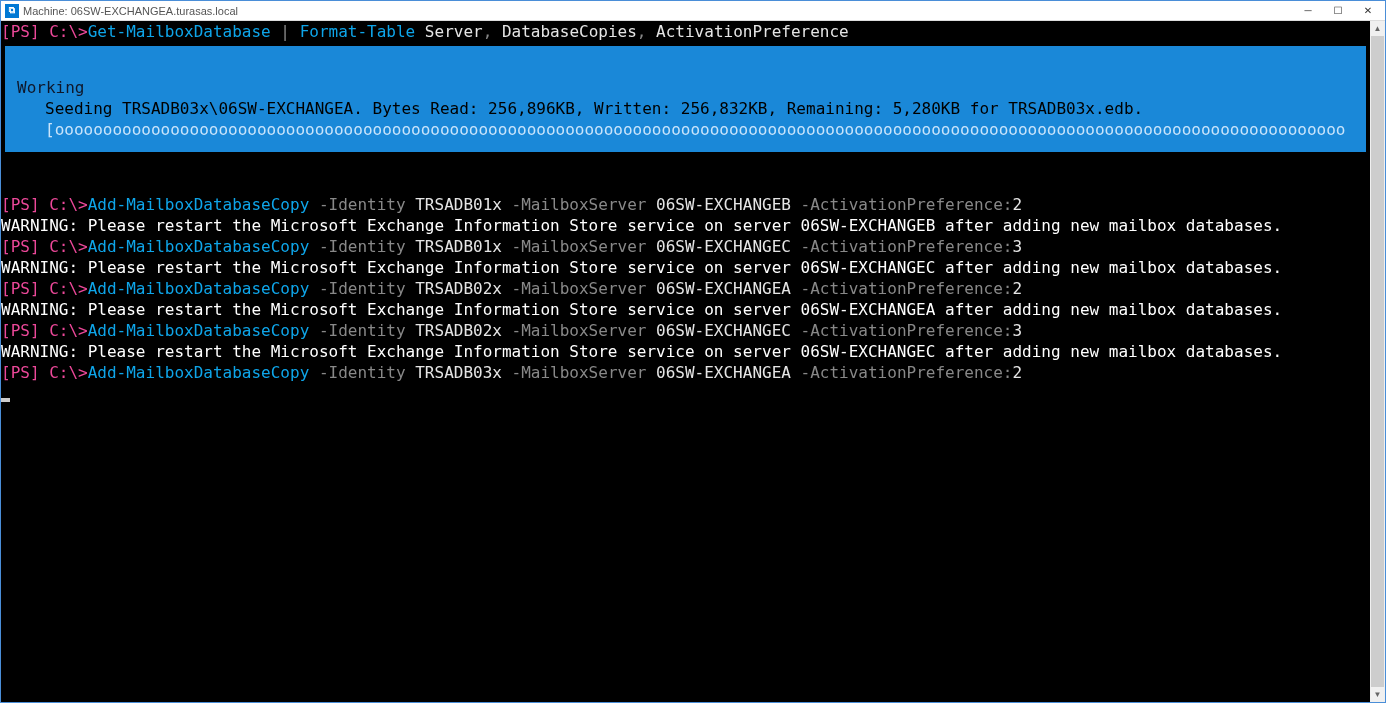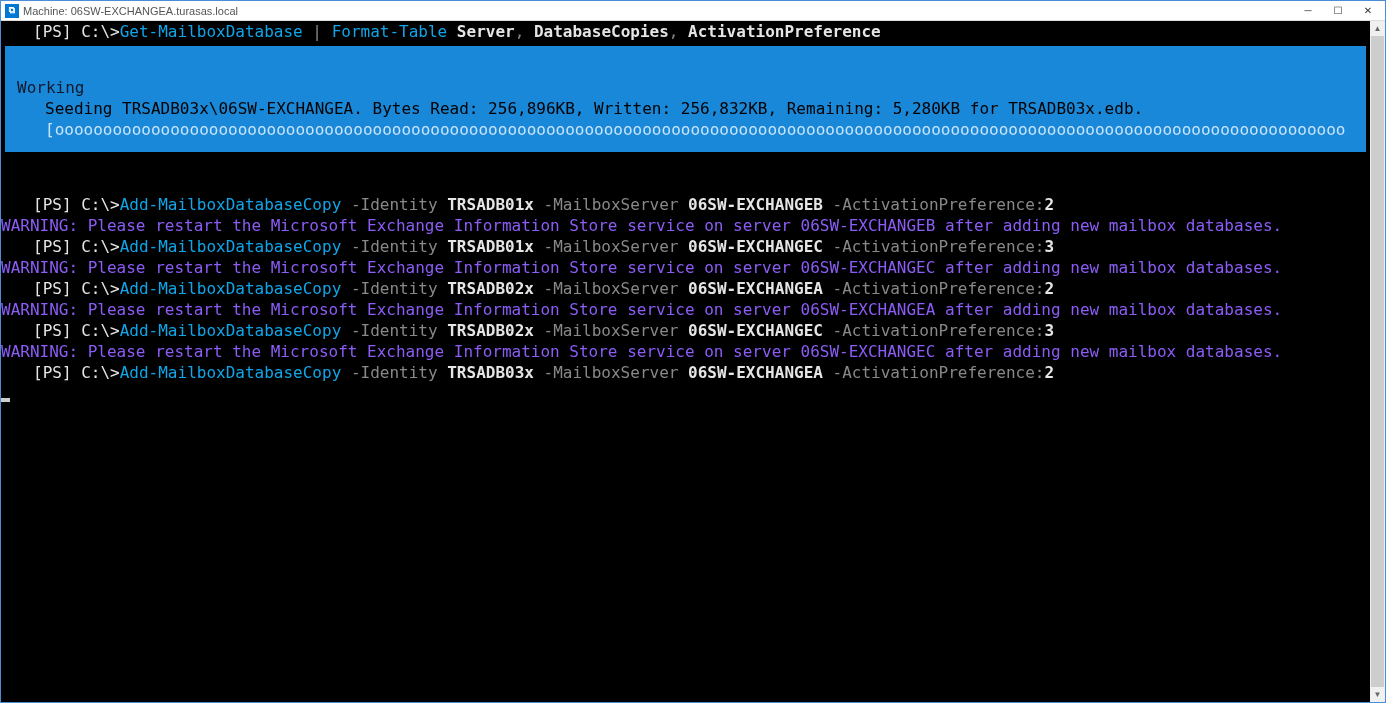--- a/index.html
+++ b/index.html
@@ -84,41 +84,41 @@
   .scroll-track { position: absolute; top: 15px; bottom: 15px; left: 0; right: 0; background: #f0f0f0; }
   .scroll-thumb {
     position: absolute;
     left: 1px;
     right: 1px;
     top: 0;
     height: 100%;
     background: #cdcdcd;
   }
 
-  .prompt-ps { color: #e5e5e5; padding-left: 32px; }
+  .prompt-ps { color: #ec4899; }
   .cmd-yellow { color: #0ea5e9; }
   .cmd-gray { color: #888; }
-  .cmd-white { color: #e5e5e5; font-weight: bold; }
+  .cmd-white { color: #e5e5e5; }
   .pipe { color: #888; }
 
   .progress-block {
     background: #1a88d8;
     color: #fff;
     padding: 10px 12px 12px 12px;
     margin: 4px 4px 0 4px;
     font-family: Consolas, monospace;
     font-size: 16px;
     line-height: 21px;
     white-space: pre;
   }
   .progress-title { color: #0f172a; }
   .progress-status { color: #000000; padding-left: 28px;}
   .progress-bar-line { color: #c9e4fb; padding-left: 28px;}
 
-  .warn { color: #8b5cf6; }
+  .warn { color: #ffffff; }
 
   .cursor-block {
     display: inline-block;
     width: 9px;
     height: 4px;
     background: #ccc;
     vertical-align: bottom;
     margin-bottom: 2px;
   }
 </style>

